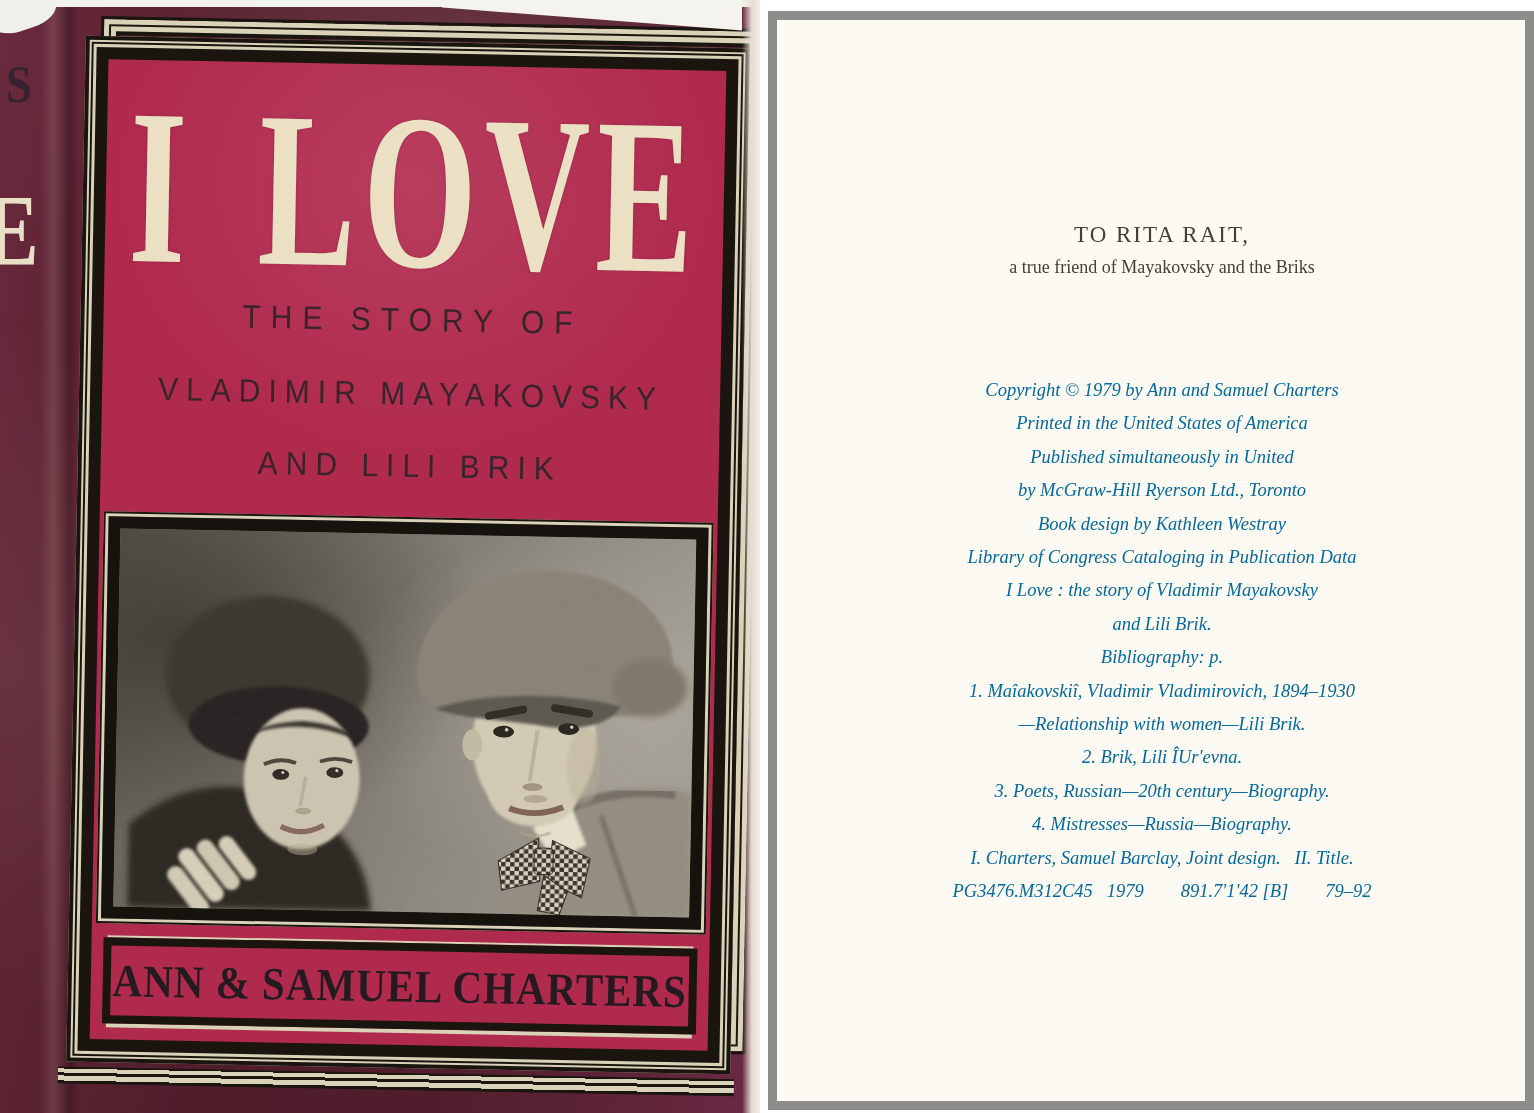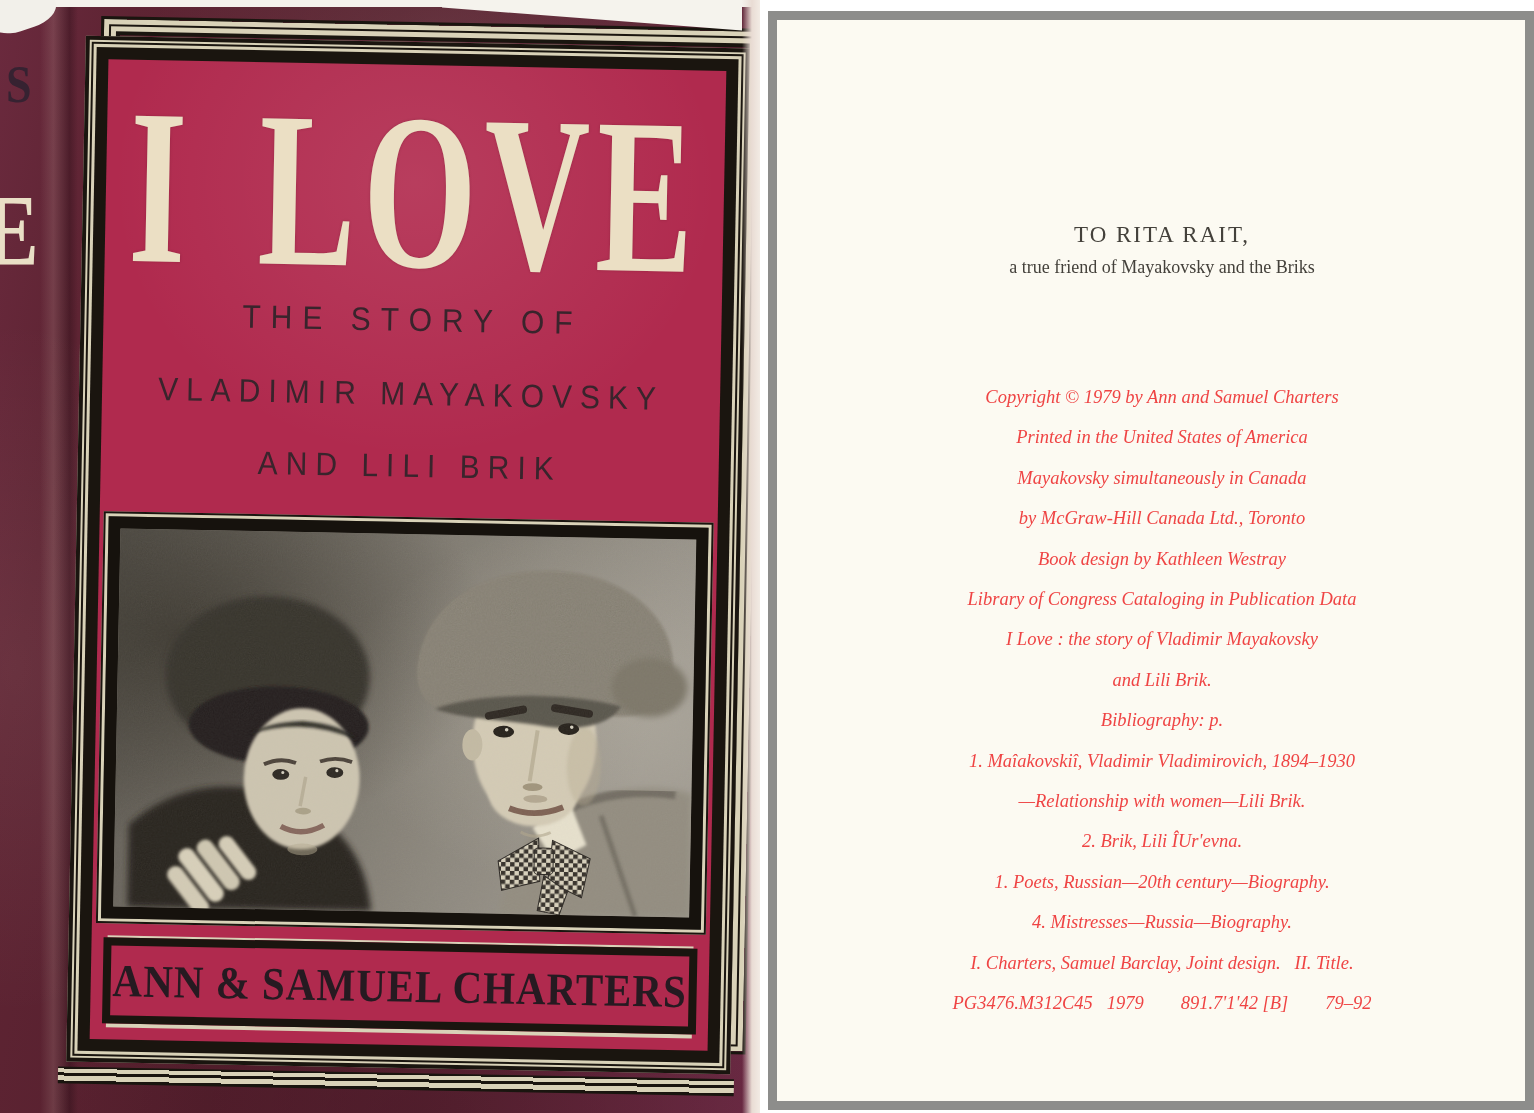--- a/index.html
+++ b/index.html
@@ -68,22 +68,22 @@
 
   
   .right-scan{position:absolute;left:768px;top:11px;width:766px;height:1099px;
     background:#fcfaf2;border:9px solid #8d8d8b;box-sizing:border-box;}
   .page-text{position:absolute;inset:0;padding-left:10px;color:#403d37;}
   .dedication{position:absolute;left:22px;right:0;top:199px;text-align:center;}
   .dedication-line{margin:0;font-family:"Liberation Serif",serif;font-size:18px;line-height:32px;
     color:#44413b;}
   .dedication-line:first-child{font-size:23px;letter-spacing:2px;}
   .colophon{position:absolute;left:22px;right:0;top:349px;text-align:center;}
-  .colophon-line{margin:17px;font-family:"Liberation Serif",serif;font-style:italic;font-size:18.5px;
-    line-height:23.4px;color:#ef4444;white-space:pre;}
+  .colophon-line{margin:10px;font-family:"Liberation Serif",serif;font-style:italic;font-size:18.5px;
+    line-height:23.4px;color:#0369a1;white-space:pre;}
 </style>
 </head>
 <body>
 
 <div class="canvas">
 
   <div class="left-scan">
     <div class="spine-crease"></div>
     <div class="jacket-sheen"></div>
 
@@ -231,31 +231,31 @@
     <div class="page-text">
 
       <div class="dedication">
           <p class="dedication-line">TO RITA RAIT,</p>
           <p class="dedication-line">a true friend of Mayakovsky and the Briks</p>
         </div>
 
       <div class="colophon">
           <p class="colophon-line">Copyright © 1979 by Ann and Samuel Charters</p>
           <p class="colophon-line">Printed in the United States of America</p>
-          <p class="colophon-line">Mayakovsky simultaneously in Canada</p>
-          <p class="colophon-line">by McGraw-Hill Canada Ltd., Toronto</p>
+          <p class="colophon-line">Published simultaneously in United</p>
+          <p class="colophon-line">by McGraw-Hill Ryerson Ltd., Toronto</p>
           <p class="colophon-line">Book design by Kathleen Westray</p>
           <p class="colophon-line">Library of Congress Cataloging in Publication Data</p>
           <p class="colophon-line">I Love : the story of Vladimir Mayakovsky</p>
           <p class="colophon-line">and Lili Brik.</p>
           <p class="colophon-line">Bibliography: p.</p>
           <p class="colophon-line">1. Maîakovskiî, Vladimir Vladimirovich, 1894–1930</p>
           <p class="colophon-line">—Relationship with women—Lili Brik.</p>
           <p class="colophon-line">2. Brik, Lili ÎUr'evna.</p>
-          <p class="colophon-line">1. Poets, Russian—20th century—Biography.</p>
+          <p class="colophon-line">3. Poets, Russian—20th century—Biography.</p>
           <p class="colophon-line">4. Mistresses—Russia—Biography.</p>
           <p class="colophon-line">I. Charters, Samuel Barclay, Joint design.   II. Title.</p>
           <p class="colophon-line">PG3476.M312C45   1979        891.7'1'42 [B]        79–92</p>
         </div>
 
     </div>
   </div>
 
 </div>
 

